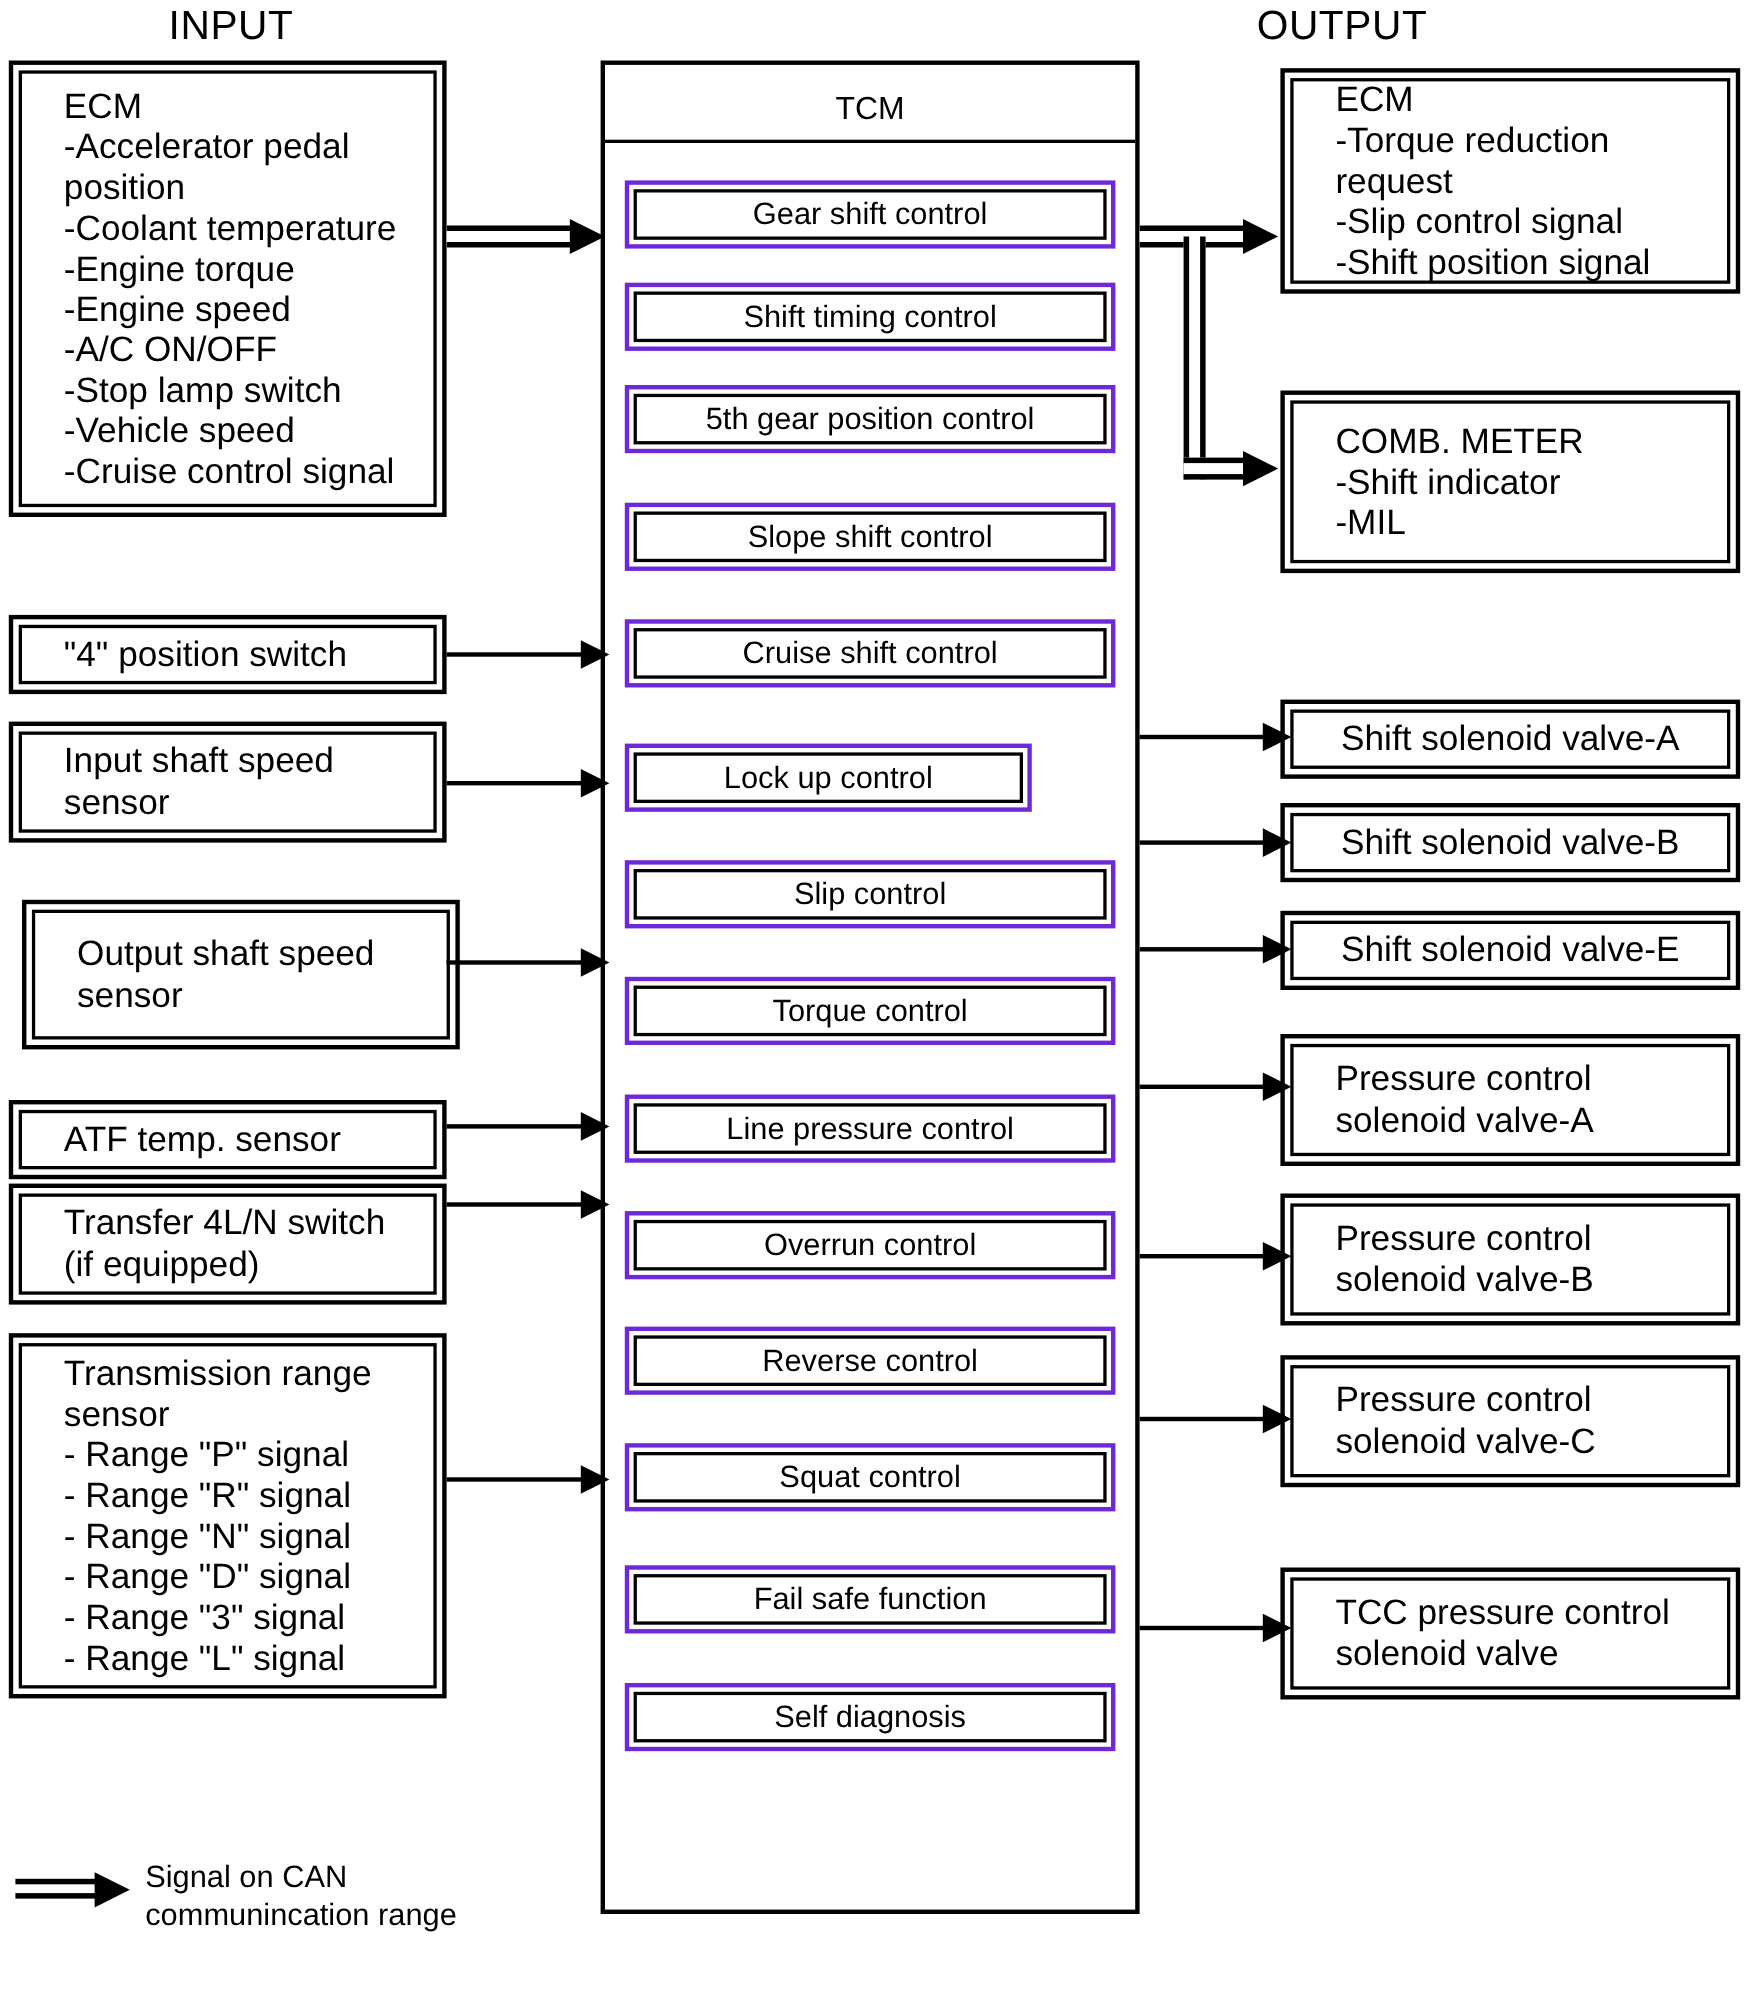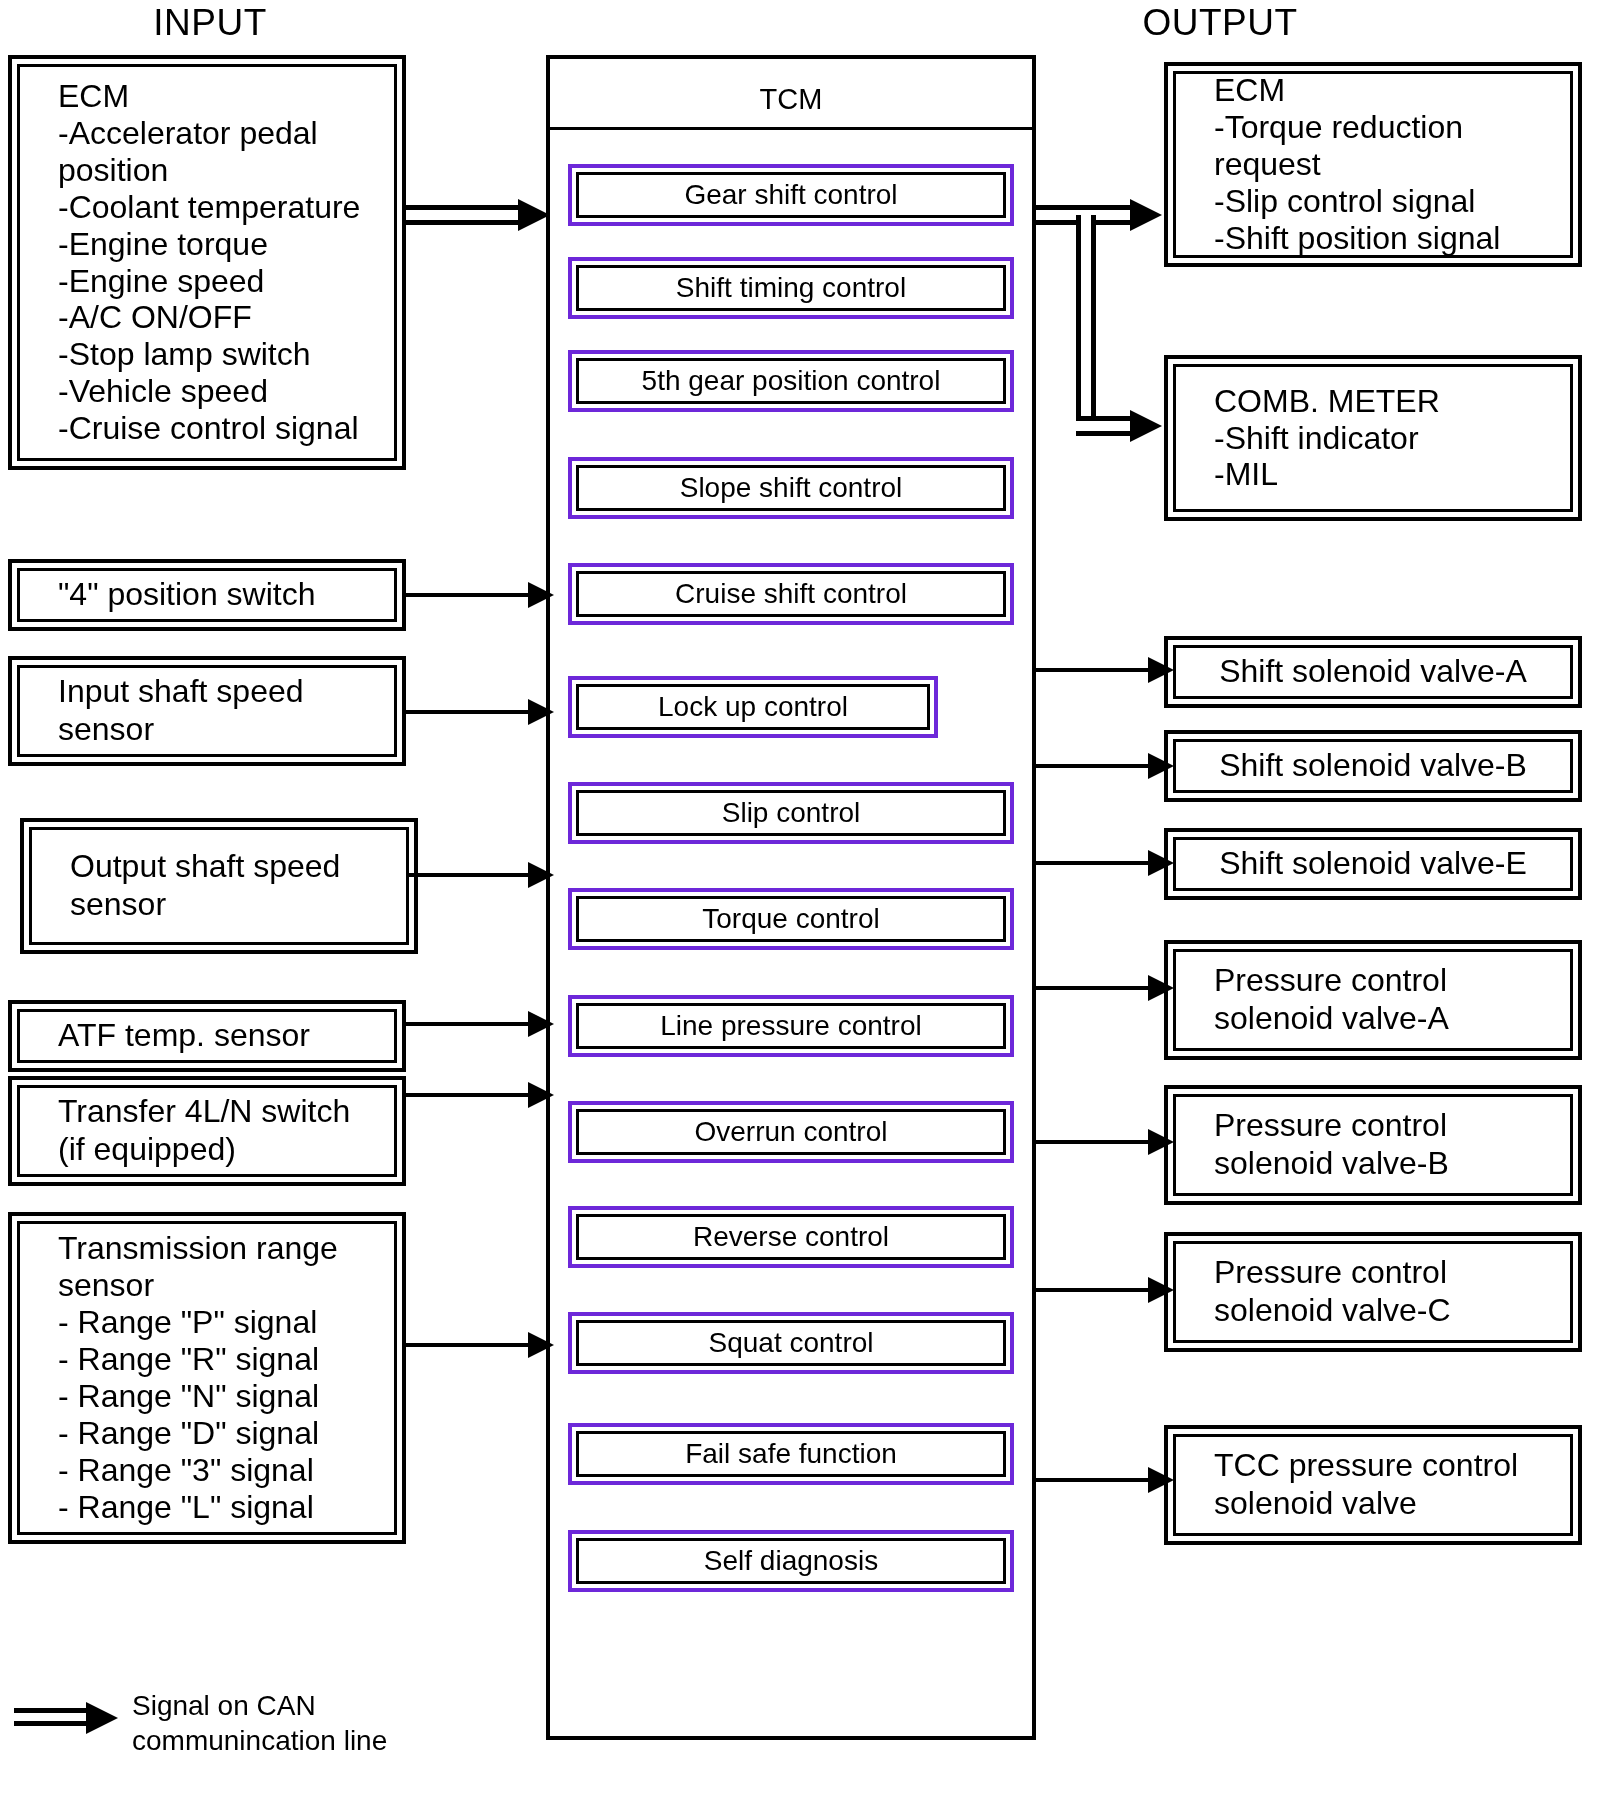--- a/index.html
+++ b/index.html
@@ -410,16 +410,16 @@
   <div class="arrow-line" style="left:1036px; top:1288px; width:115px;"></div>
   <div class="arrow-head" style="left:1148px; top:1277px;"></div>
 
   <div class="arrow-line" style="left:1036px; top:1478px; width:115px;"></div>
   <div class="arrow-head" style="left:1148px; top:1467px;"></div>
 
   <div id="legend" style="left:14px; top:1680px; width:420px; height:110px;">
     <div class="can-h" style="left:0px; top:28px; width:76px; height:18px;"></div>
     <div class="can-head" style="left:72px; top:22px;"></div>
     <div id="legend-text" style="left:118px; top:8px;">Signal on CAN
-communincation line</div>
+communincation range</div>
   </div>
 
 </div>
 
 </body></html>

